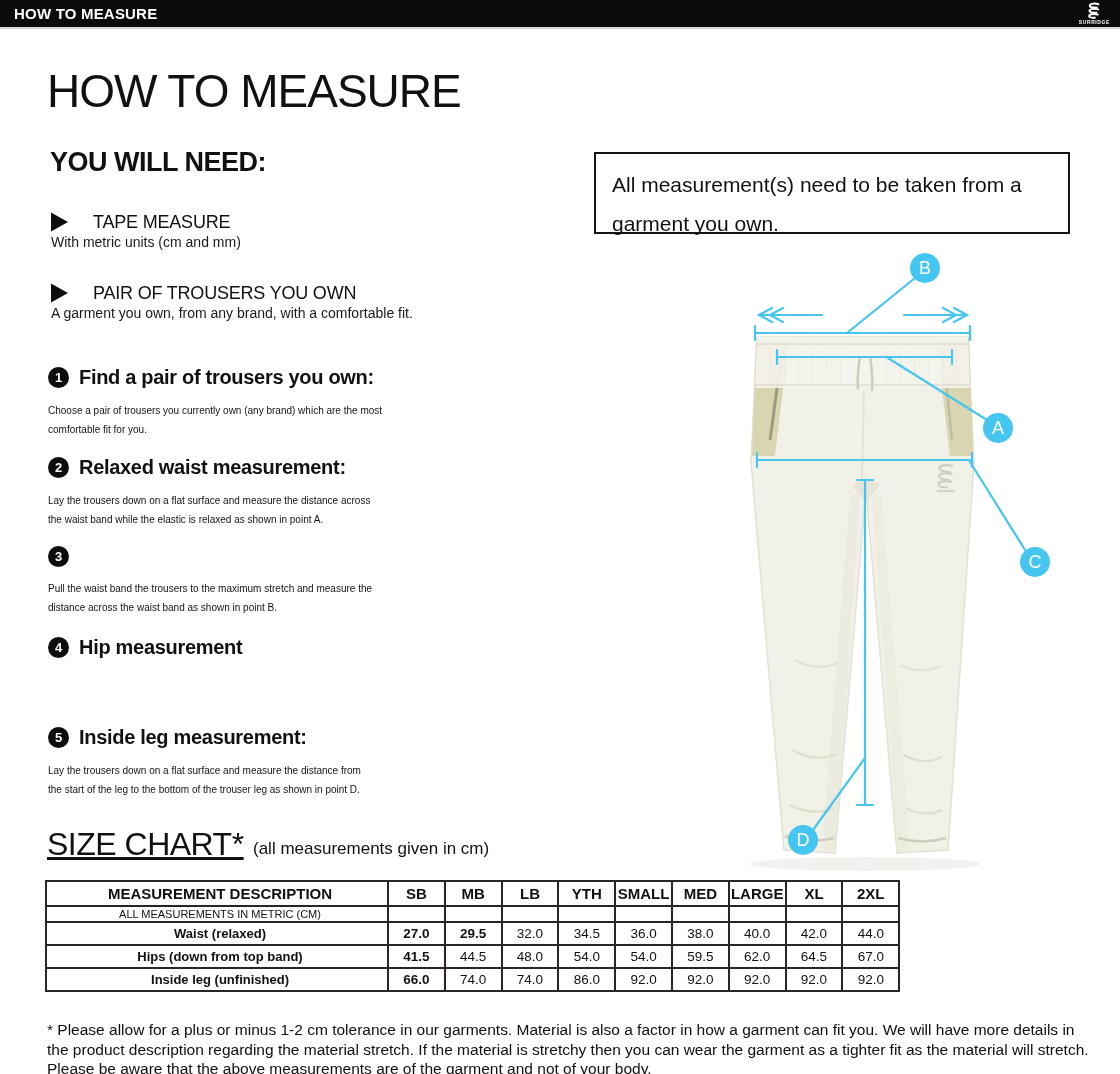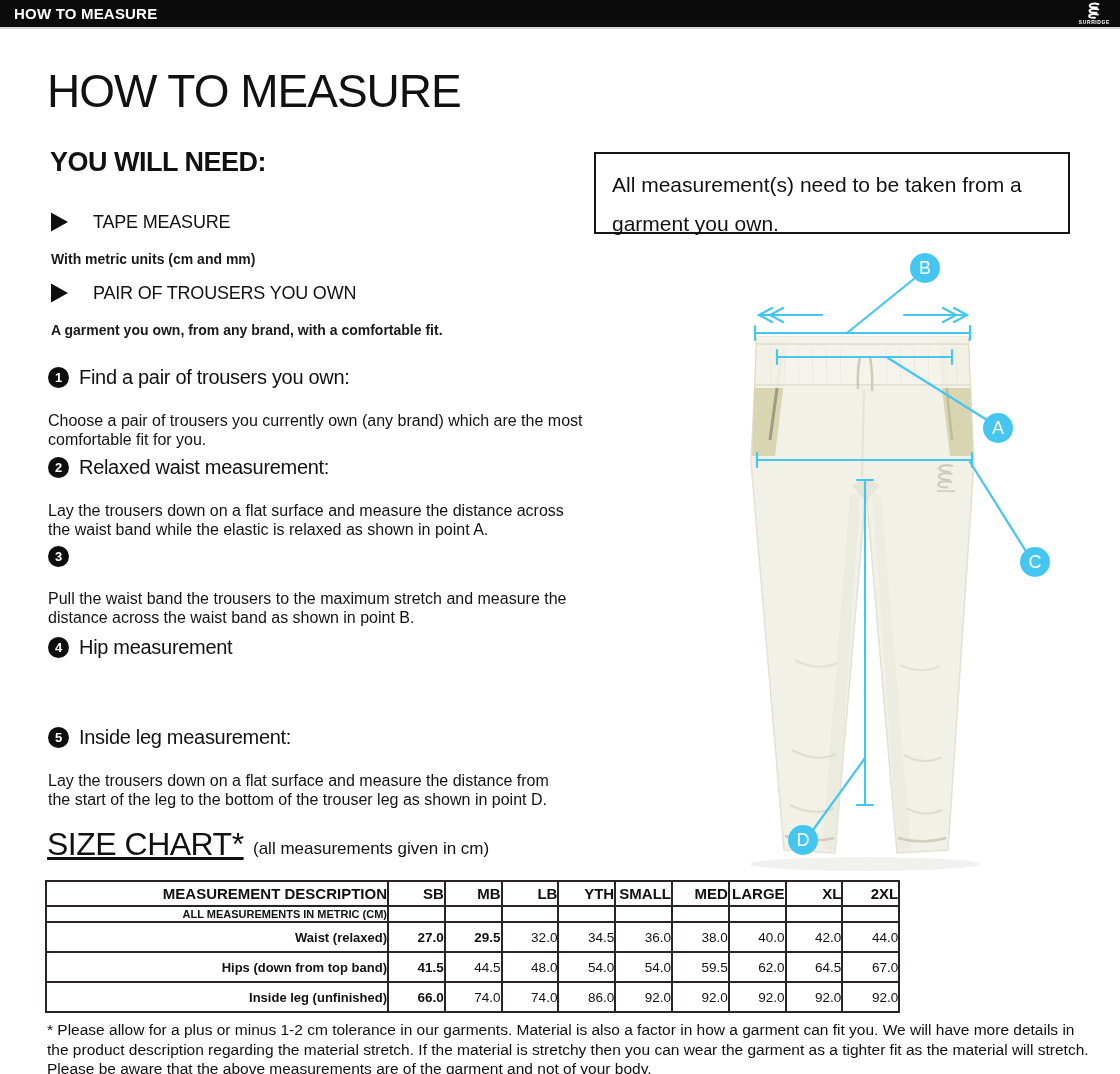--- a/index.html
+++ b/index.html
@@ -32,54 +32,54 @@
     position:absolute; left:594px; top:152px; width:476px; height:82px;
     border:2px solid #161616; padding:11px 16px;
     font-size:21px; line-height:39px; font-weight:500;
   }
 
   
   .need-item { position:absolute; left:48px; width:540px; }
   .need-item .row { display:flex; align-items:center; gap:23px; }
   .need-item .tri { width:22px; height:22px; flex:0 0 auto; }
   .need-title { font-size:18px; font-weight:500; letter-spacing:-.2px; }
-  .need-sub { font-size:14px; margin-top:18px; margin-left:3px; color:#1a1a1a;font-weight:bold; }
+  .need-sub { font-size:14px; margin-top:1px; margin-left:3px; color:#1a1a1a; }
   #need-0 { top:211px; }
   #need-1 { top:282px; }
 
   
   .step { position:absolute; left:48px; width:740px; }
   .step .head { display:flex; align-items:center; gap:10px; }
   .badge {
     width:21px; height:21px; border-radius:50%; background:#0d0d0d; color:#fff;
     font-size:13px; font-weight:700; display:flex; align-items:center; justify-content:center;
     flex:0 0 auto;
   }
-  .step-heading { font-size:20px; font-weight:400; letter-spacing:-.3px; }
-  .step-body { margin-top:22px; font-size:16px; line-height:19px; white-space:pre-line; color:#131313; }
+  .step-heading { font-size:20px; font-weight:700; letter-spacing:-.3px; }
+  .step-body { margin-top:12px; font-size:10px; line-height:19px; white-space:pre-line; color:#131313; }
   #step-0 { top:366px; } #step-1 { top:456px; } #step-2 { top:546px; }
   #step-3 { top:636px; } #step-4 { top:726px; }
 
   
   .size-heading { position:absolute; left:47px; top:826px; font-size:32px; font-weight:500; letter-spacing:-.5px;text-decoration:underline; }
   .size-note { position:absolute; left:253px; top:839px; font-size:17px; }
   table.size {
     position:absolute; left:45px; top:880px; width:853px;
     border-collapse:collapse; table-layout:fixed;
   }
   table.size th, table.size td {
-    border:2px solid #2b2326; text-align:right; vertical-align:middle;
+    border:2px solid #2b2326; text-align:center; vertical-align:middle;
     font-size:13.5px; padding:0; overflow:hidden; white-space:nowrap;
   }
   table.size th { font-size:15px; font-weight:700; height:25px; }
-  table.size th.desc, table.size td.desc { text-align:right; padding-left:6px; }
+  table.size th.desc, table.size td.desc { text-align:center; padding-left:6px; }
   table.size col.c-desc { width:342px; }
   table.size col.c-val { width:56.8px; }
-  table.size td.metric { font-size:11px; font-weight:700; height:16px; }
-  table.size td.label { font-weight:700; font-size:13px; height:30px; }
+  table.size td.metric { font-size:11px; font-weight:400; height:16px; }
+  table.size td.label { font-weight:700; font-size:13px; height:23px; }
   table.size td.b { font-weight:700; }
 
   
   .footnote {
     position:absolute; left:47px; top:1020px; width:1046px;
     font-size:15.5px; line-height:19.5px; color:#0f0f0f;
   }
 
   
   .figure { position:absolute; left:700px; top:240px; width:390px; height:640px; }

